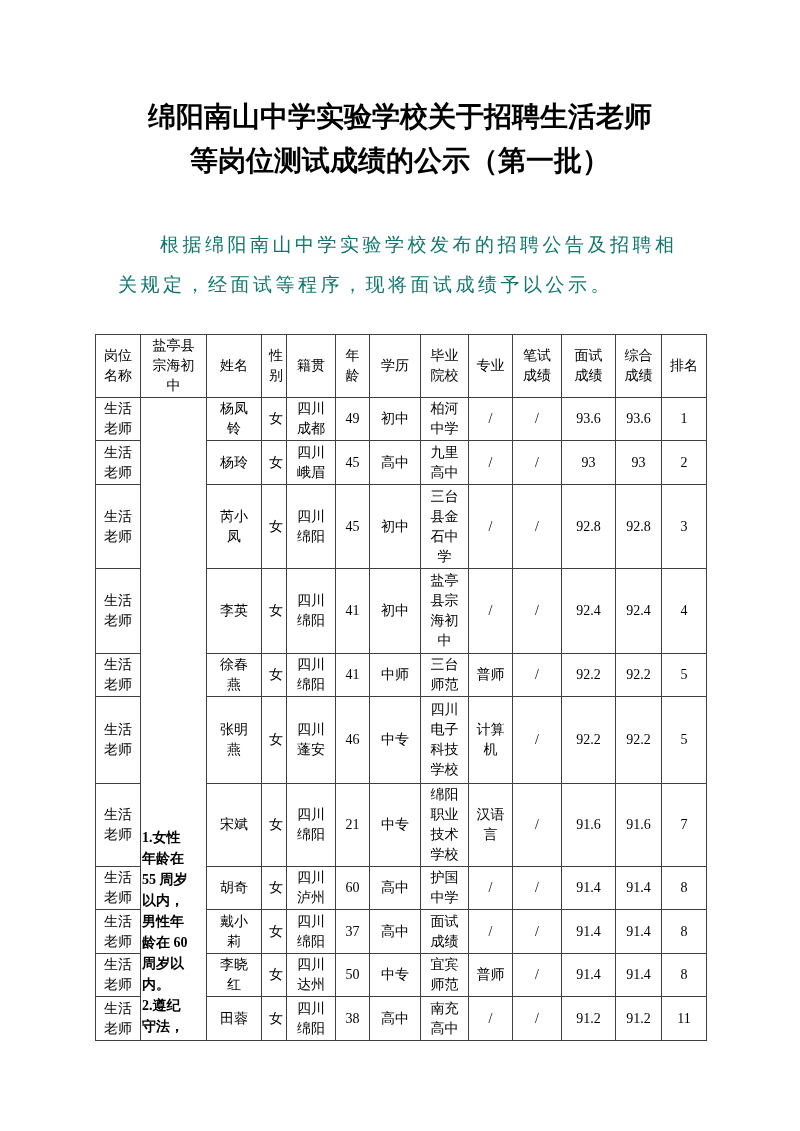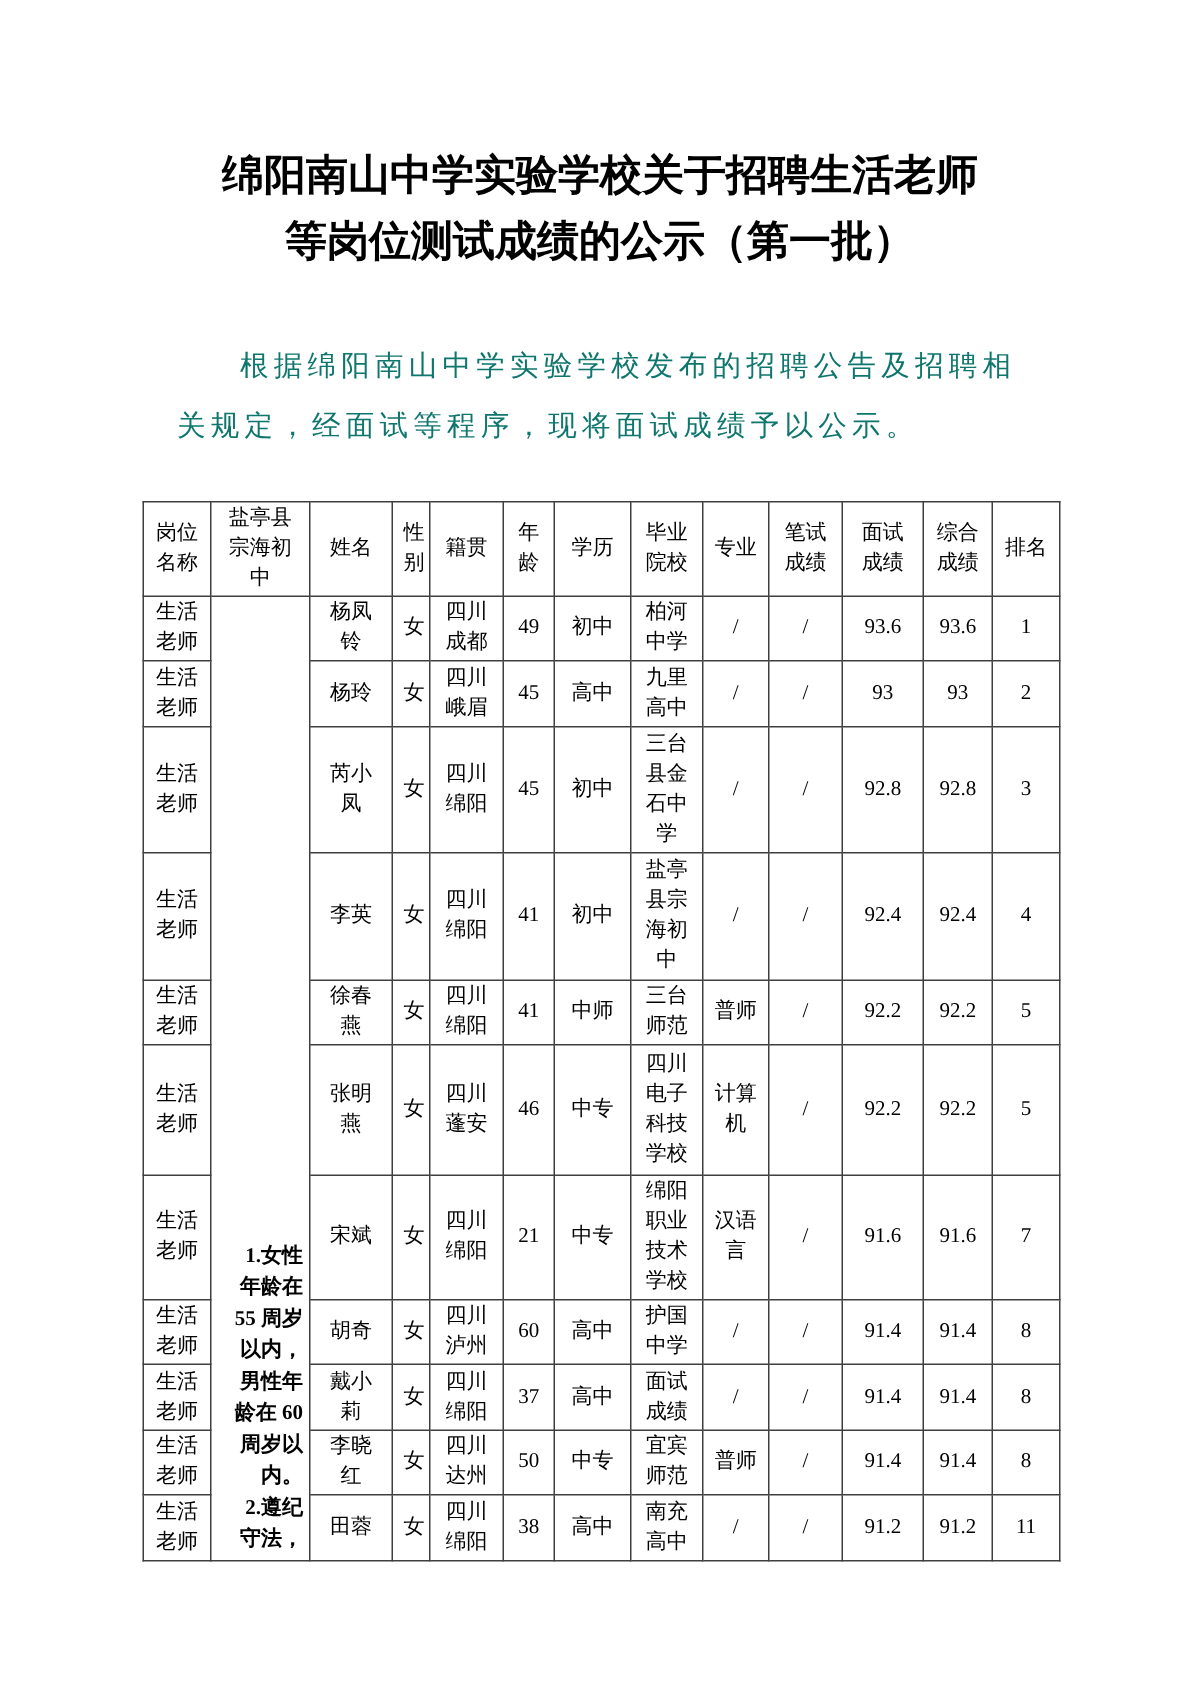--- a/index.html
+++ b/index.html
@@ -55,22 +55,22 @@
   tr.r3  { height: 85px; }
   tr.r4  { height: 42px; }
   tr.r5  { height: 87px; }
   tr.r6  { height: 83px; }
   tr.r7  { height: 40px; }
   tr.r8  { height: 44px; }
   tr.r9  { height: 42px; }
   tr.r10 { height: 44px; }
   td.req-cell {
     vertical-align: bottom;
-    text-align: right;
-    padding: 2px 4px 3px 11px;
+    text-align: left;
+    padding: 2px 4px 3px 1px;
   }
   .req-text {
     white-space: pre-line;
     font-weight: 600;
     font-size: 14px;
     line-height: 21px;
   }
 </style>
 </head>
 <body>

